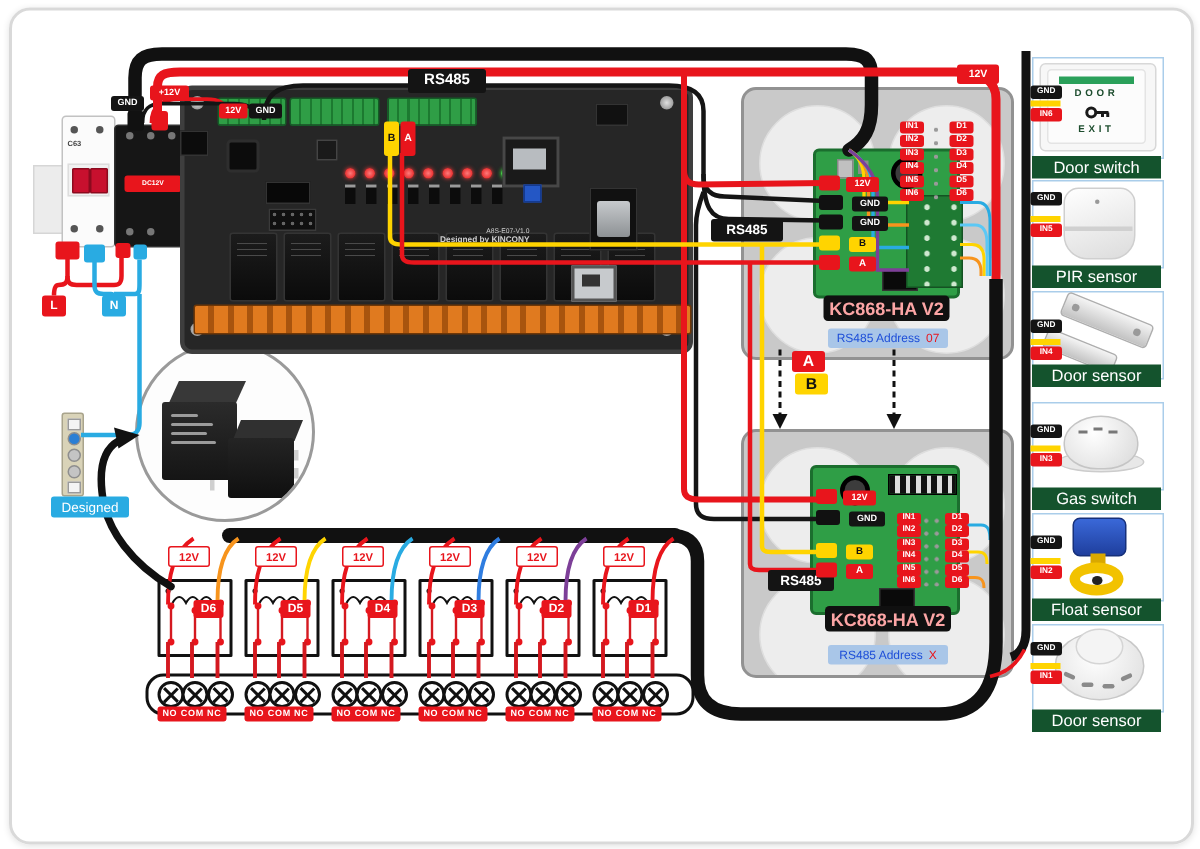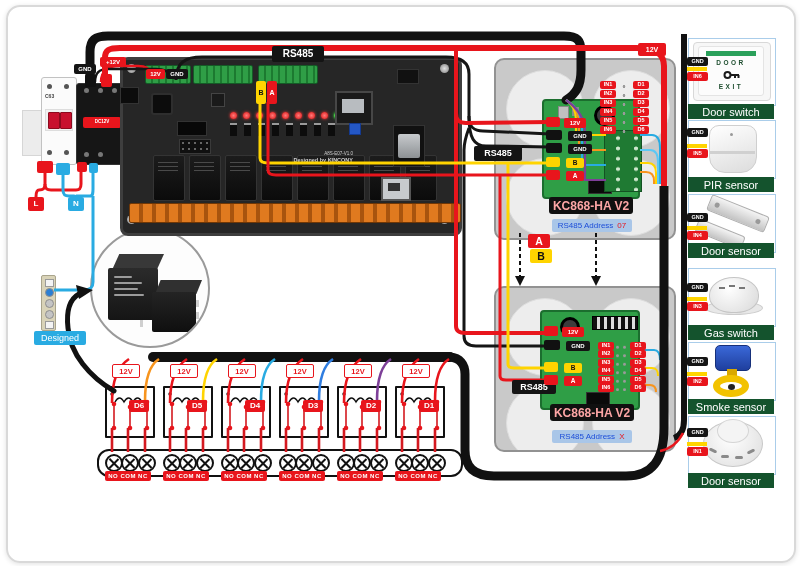--- a/index.html
+++ b/index.html
@@ -528,21 +528,21 @@
 <div class="badge bk sgnd" style="top:357px">GND</div>
 <div class="ystub" style="top:372px"></div>
 <div class="badge rd sin" style="top:377px">IN2</div>
 <div class="badge bk sgnd" style="top:428px">GND</div>
 <div class="ystub" style="top:442px"></div>
 <div class="badge rd sin" style="top:447px">IN1</div>
 <div class="slabel" style="top:104px">Door switch</div>
 <div class="slabel" style="top:177px">PIR sensor</div>
 <div class="slabel" style="top:243px">Door sensor</div>
 <div class="slabel" style="top:325px">Gas switch</div>
-<div class="slabel" style="top:399px">Smoke sensor</div>
+<div class="slabel" style="top:399px">Float sensor</div>
 <div class="slabel" style="top:473px">Door sensor</div>
 
 <div class="v12badge" style="left:112px">12V</div>
 <div class="v12badge" style="left:170px">12V</div>
 <div class="v12badge" style="left:228px">12V</div>
 <div class="v12badge" style="left:286px">12V</div>
 <div class="v12badge" style="left:344px">12V</div>
 <div class="v12badge" style="left:402px">12V</div>
 <div class="badge rd dbadge" style="left:129px">D6</div>
 <div class="badge rd dbadge" style="left:187px">D5</div>

